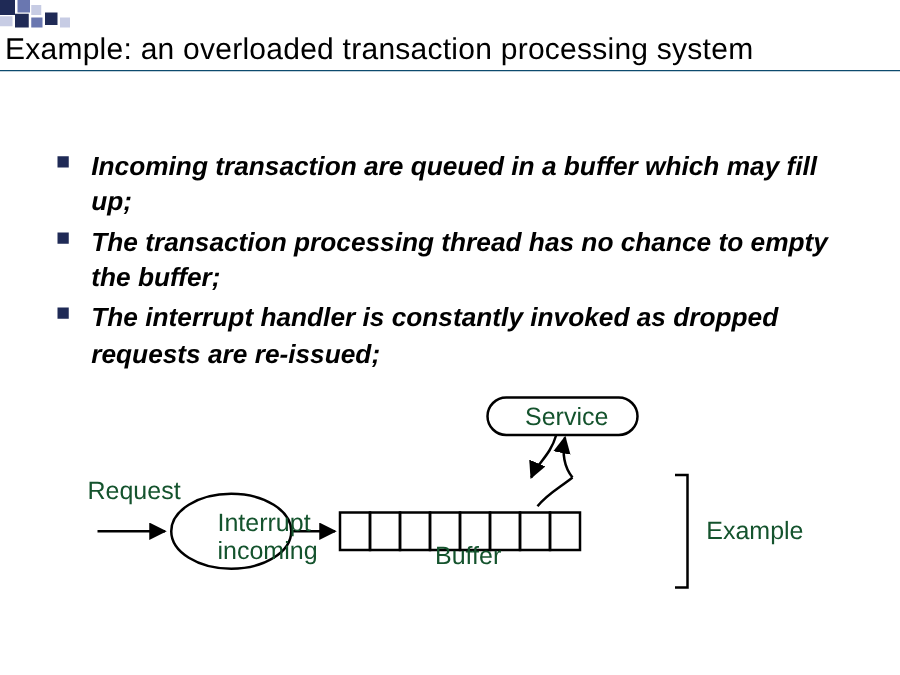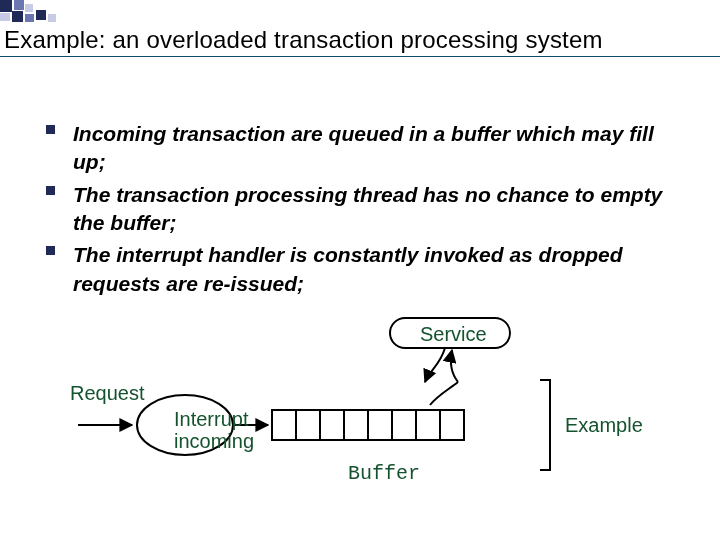--- a/index.html
+++ b/index.html
@@ -151,20 +151,20 @@
       <path d="M 388 72 C 380 62, 380 50, 382 40" fill="none" stroke="#000" stroke-width="2" marker-end="url(#arrow)"></path>
     </svg>
 
     <div class="fig-label" style="left:0px; top:72px;">Request</div>
 
     <div class="fig-label" style="left:88px; top:98px; text-align:center; width:56px; line-height:1.1;margin-left:16px;">
       <span>Interrupt</span><br>
       <span>incoming</span>
     </div>
 
-    <div class="fig-label" style="left:278px; top:152px;font-family:Liberation Mono, monospace;">Buffer</div>
+    <div class="fig-label" style="left:278px; top:124px;">Buffer</div>
 
     <div class="fig-label" style="left:350px; top:13px;">Service</div>
 
     <div class="fig-label" style="left:495px; top:104px;">Example</div>
   </div>
 
 </div>
 
 </body></html>

